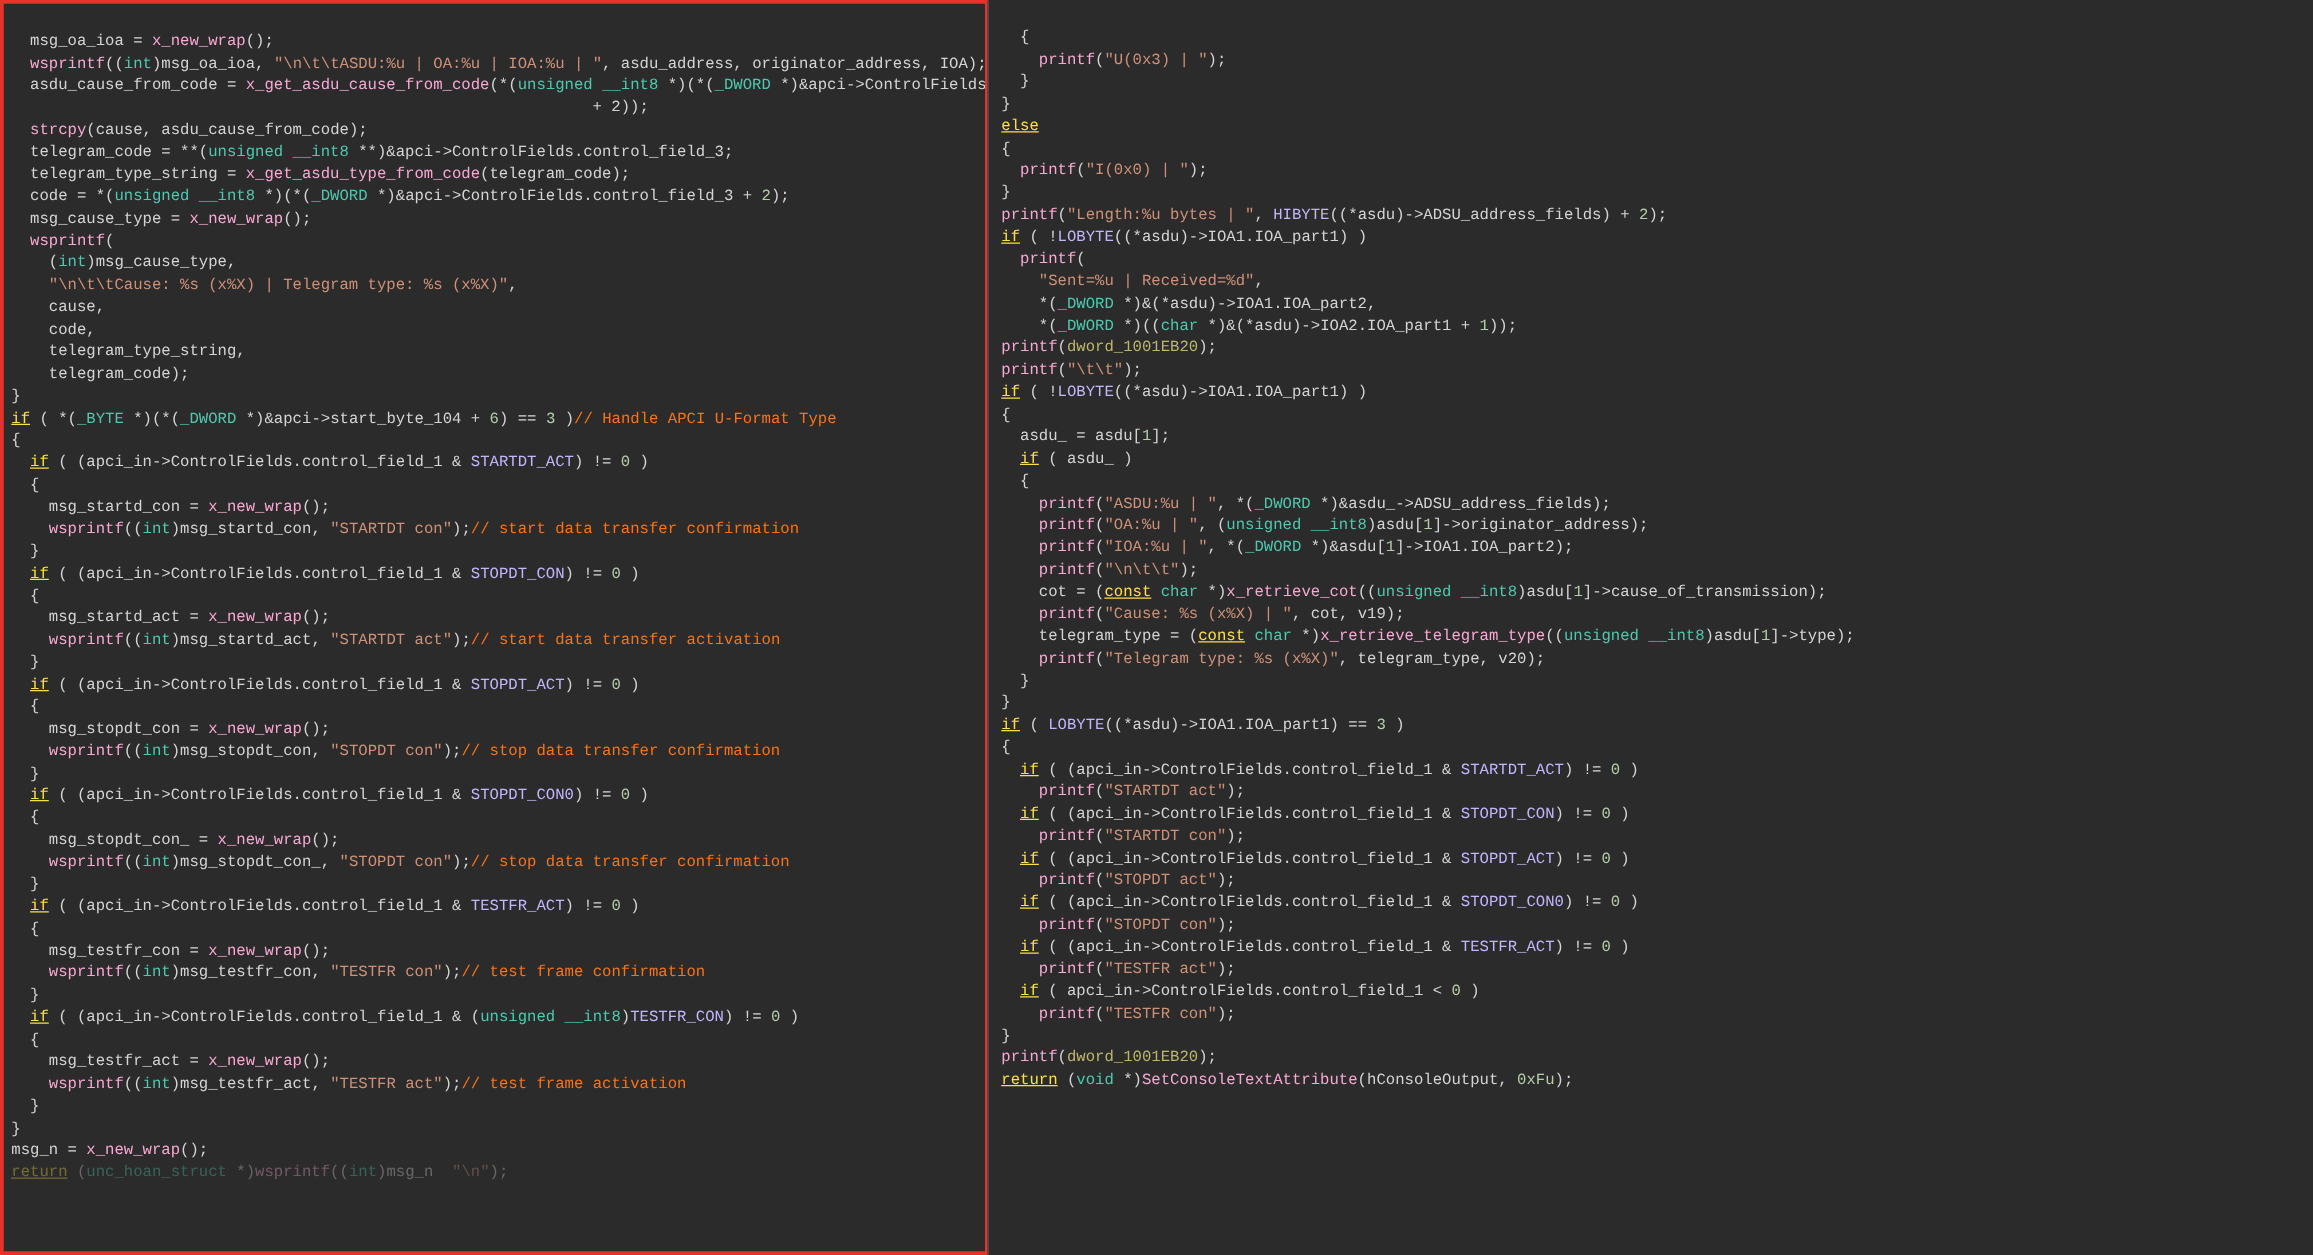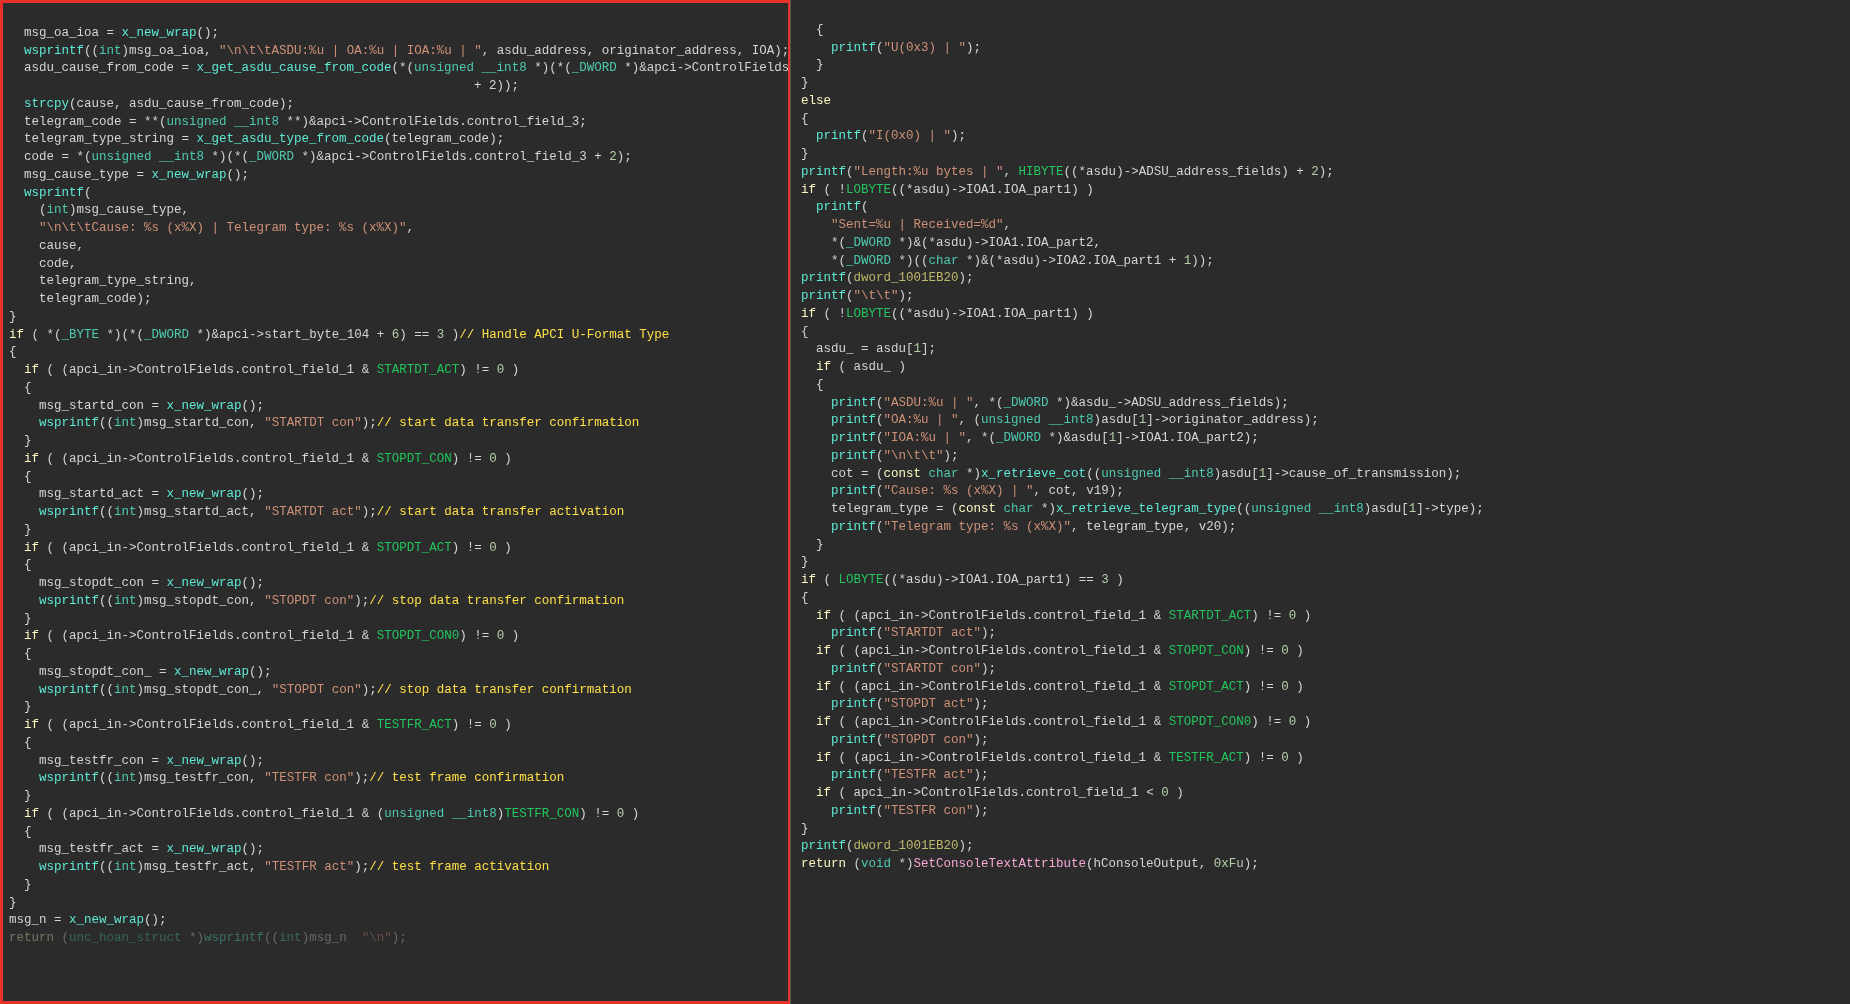--- a/index.html
+++ b/index.html
@@ -23,28 +23,28 @@
   .left-pane {
     width: 790px;
     border: 3px solid #e63228;
     border-right-width: 2px;
   }
   .right-pane {
     flex: 1;
     border-left: 1px solid #555;
     padding-left: 10px;
   }
-  .kw   { color: #fef9c3; }          
-  .fn   { color: #5eead4; }          
+  .kw   { color: #fde047; text-decoration: underline; }          
+  .fn   { color: #f9a8d4; }          
   .id   { color: #d4d4d4; }          
   .type { color: #4ec9b0; font-family: Liberation Mono, monospace; }          
   .str  { color: #ce9178; }          
-  .cmt  { color: #fde047; }          
+  .cmt  { color: #f97316; }          
   .num  { color: #b5cea8; }          
-  .def  { color: #22c55e; }          
+  .def  { color: #c4b5fd; }          
   .brc  { color: #d4d4d4; }          
   .glob { color: #bdb76b; }
   .api  { color: #f9a8d4; }          
   .op   { color: #d4d4d4; }
 </style>
 </head>
 <body>
 
 <div class="pane left-pane">
 <span><span class="id">  msg_oa_ioa </span><span class="op">= </span><span class="fn">x_new_wrap</span><span class="op">();</span></span>

